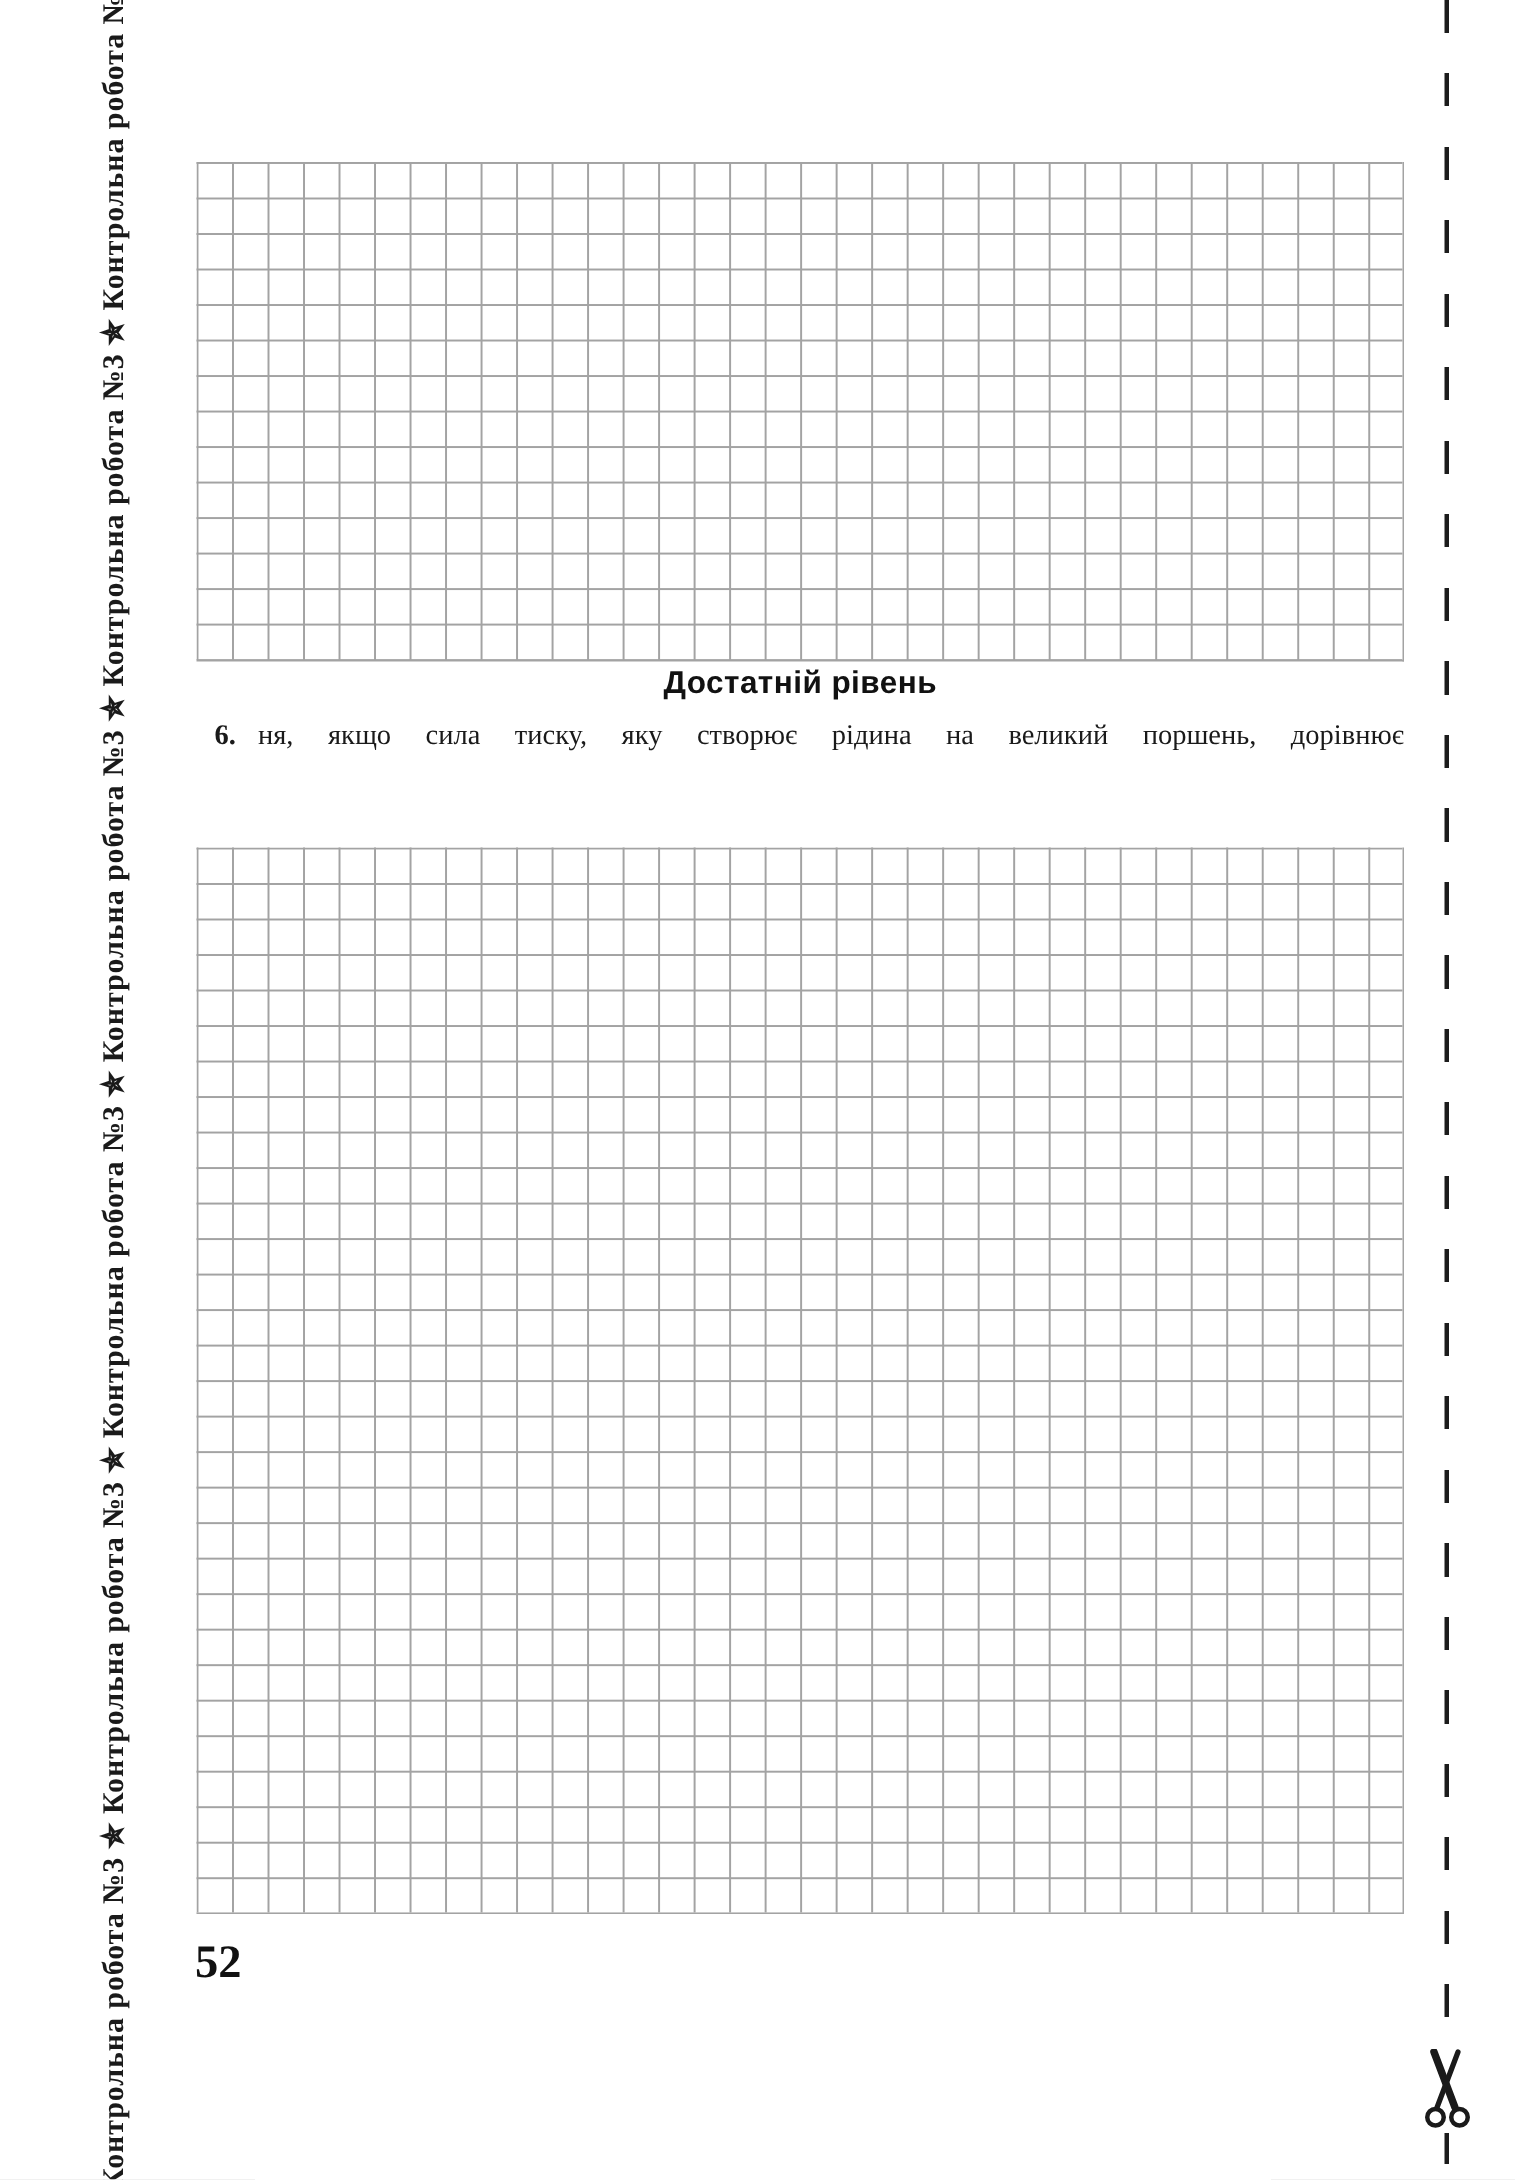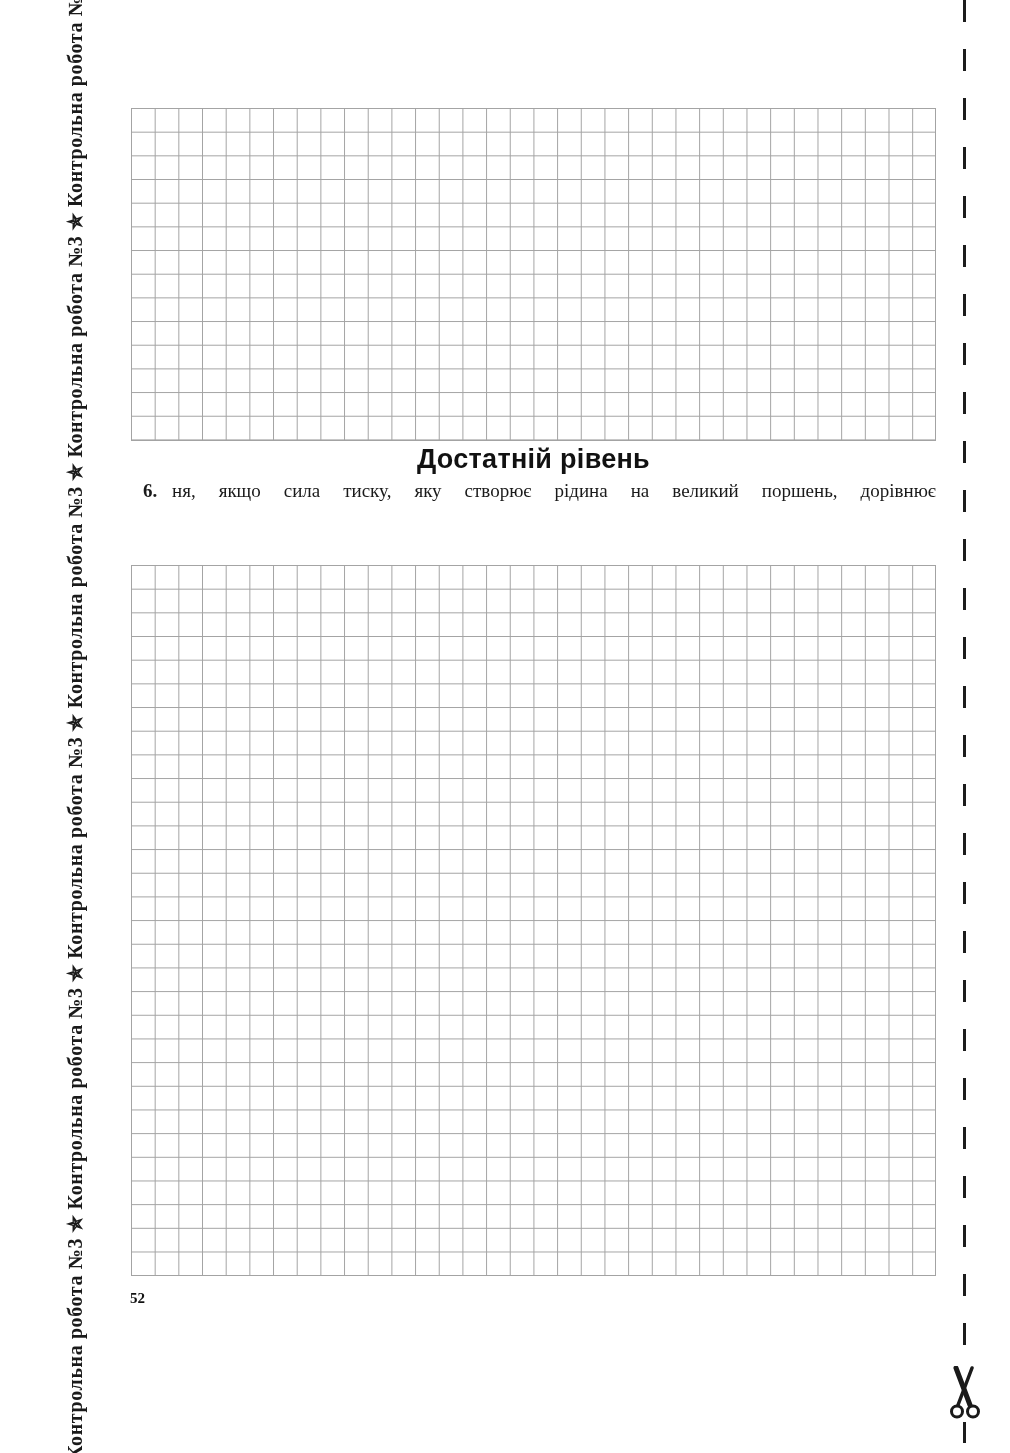--- a/index.html
+++ b/index.html
@@ -65,21 +65,21 @@
   #grid-bottom { top: 565px; height: 711px; }
 
   .section-heading {
     position: absolute;
     left: 131px;
     top: 444px;
     width: 805px;
     text-align: center;
     font-family: "Liberation Sans", sans-serif;
     font-weight: bold;
-    font-size: 27px;
+    font-size: 21px;
     color: #111111;
     letter-spacing: 0.3px;
   }
 
   .problem {
     position: absolute;
     left: 143px;
     top: 477px;
     width: 793px;
     display: flex;
@@ -104,21 +104,21 @@
     line-height: 0;
     vertical-align: super;
   }
 
   .page-number {
     position: absolute;
     left: 130px;
     top: 1290px;
     font-family: "Liberation Serif", serif;
     font-weight: bold;
-    font-size: 15px;
+    font-size: 31px;
     color: #111111;
   }
 </style>
 </head>
 <body>
 
 <div class="page">
 
   <div class="sidebar-text">Контрольна робота №3 ✯ Контрольна робота №3 ✯ Контрольна робота №3 ✯ Контрольна робота №3 ✯ Контрольна робота №3 ✯ Контрольна робота №3</div>
 

